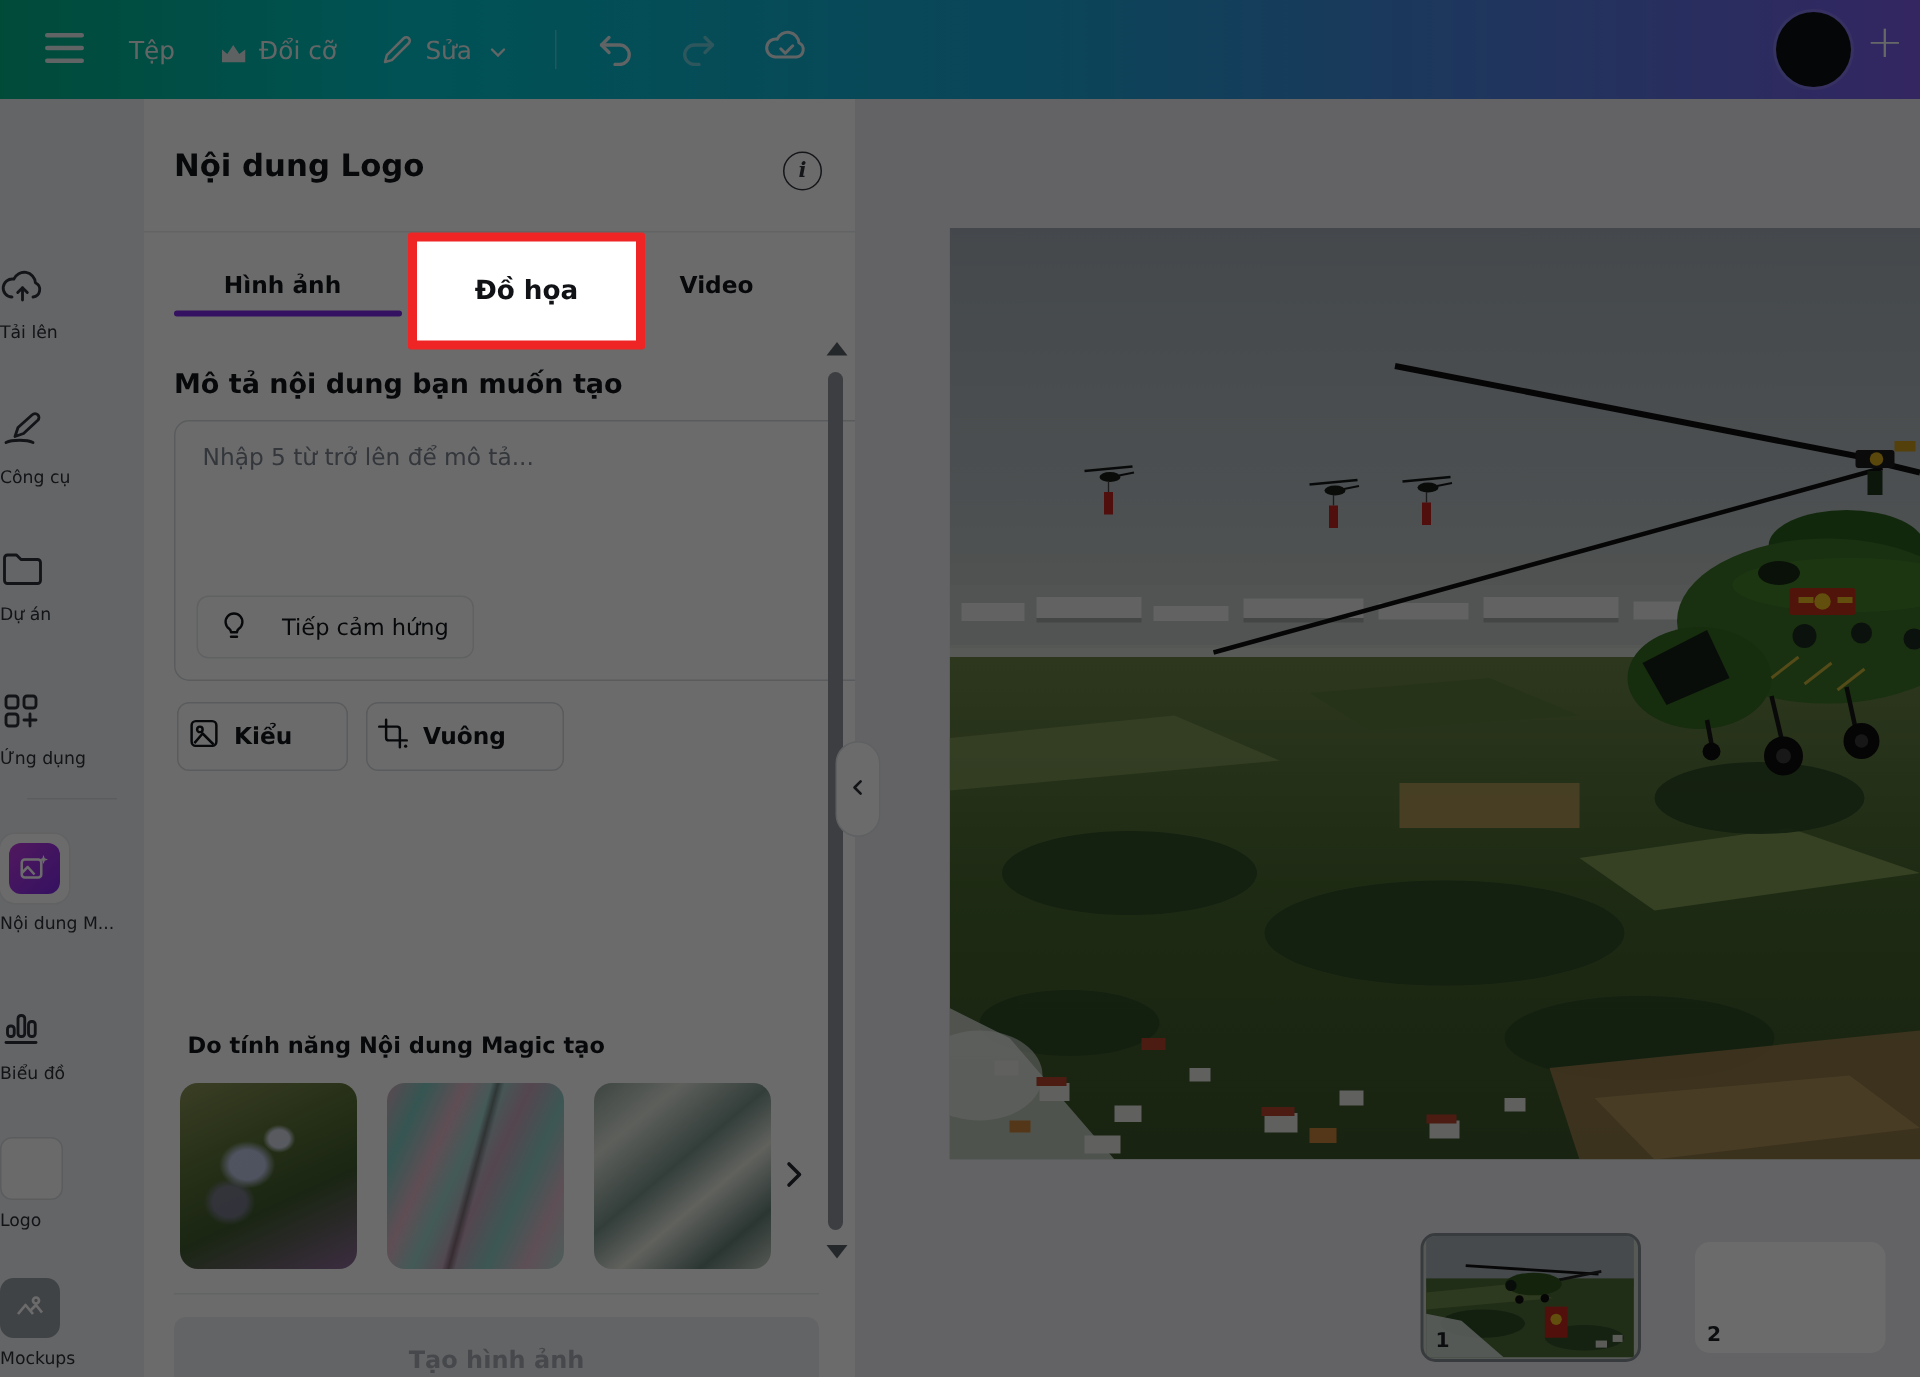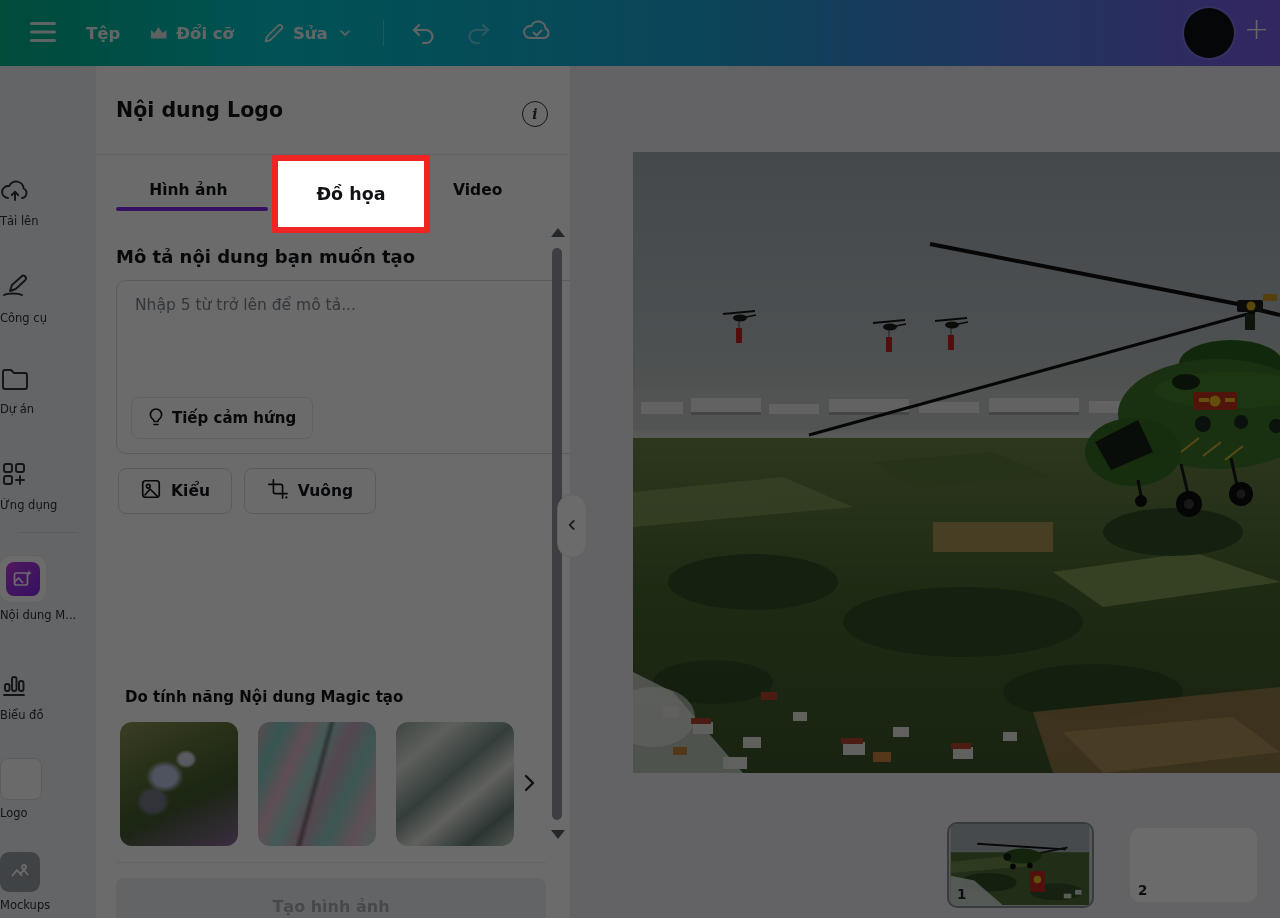--- a/index.html
+++ b/index.html
@@ -3,22 +3,22 @@
 <meta charset="utf-8">
 <style>
   html,body{margin:0;padding:0;background:#222;}
   body{font-family:"DejaVu Sans","Liberation Sans",sans-serif;}
   .app{position:relative;width:1280px;height:918px;overflow:hidden;background:#fff;}
 
   
   .topbar{position:absolute;left:0;top:0;width:1280px;height:66px;
     background:linear-gradient(90deg,#00b287 0%,#00c4cc 22%,#1ba4d4 55%,#7b5be8 100%);
     display:flex;align-items:center;padding-left:30px;box-sizing:border-box;}
-  .tb-btn{display:flex;align-items:center;gap:9px;background:none;border:none;cursor:pointer;
-    color:#eef3f4;font-family:inherit;font-size:16.5px;font-weight:700;margin-right:30px;padding:0;}
+  .tb-btn{display:flex;align-items:flex-end;gap:9px;background:none;border:none;cursor:pointer;
+    color:#eef3f4;font-family:inherit;font-size:16.5px;font-weight:400;margin-right:30px;padding:0;}
   .tb-btn svg{display:block;}
   .tb-sep{width:1px;height:26px;background:rgba(255,255,255,.3);margin-right:26px;}
   .tb-icon{background:none;border:none;cursor:pointer;padding:0;margin-right:30px;display:flex;}
   .tb-redo{opacity:.45;}
   .tb-title{position:absolute;right:132px;top:0;height:66px;display:flex;align-items:center;
     color:rgba(255,255,255,.85);font-size:17px;font-weight:600;}
   .avatar{position:absolute;left:1184px;top:8px;width:50px;height:50px;border-radius:50%;
     background:#0e0f12;box-shadow:0 0 0 2px rgba(255,255,255,.12);}
   .tb-plus{position:absolute;left:1238px;top:13px;background:none;border:none;cursor:pointer;
     color:#f2f5f6;font-size:30px;font-weight:300;line-height:1;font-family:inherit;}
@@ -40,24 +40,24 @@
     border:1.8px solid #30353c;background:none;cursor:pointer;display:flex;align-items:center;justify-content:center;
     font-size:14px;font-weight:600;color:#30353c;box-sizing:border-box;font-family:"DejaVu Serif","Liberation Serif",serif;font-style:italic;}
   .panel-hdr-div{position:absolute;left:0;top:88px;width:474px;height:1px;background:#e9ebee;}
   .tabs{position:absolute;left:20px;top:102px;width:434px;height:44px;display:flex;}
   .tab{flex:1;display:flex;align-items:center;justify-content:center;background:none;border:none;cursor:pointer;
     font-family:inherit;font-size:15.5px;font-weight:600;color:#10141a;padding:0;}
   .tab-underline{position:absolute;left:20px;top:141px;width:152px;height:4px;border-radius:2px;background:#7d2ae8;}
   .prompt-label{position:absolute;left:20px;top:180px;font-size:18px;font-weight:700;color:#10141a;}
   .prompt-box{position:absolute;left:20px;top:214px;width:499px;height:174px;border:1.5px solid #d6dade;border-radius:10px;box-sizing:border-box;cursor:text;}
   .prompt-ph{position:absolute;left:18px;top:15px;font-size:15.5px;color:#7a828d;}
-  .inspire-chip{position:absolute;left:14px;bottom:14px;height:42px;display:flex;align-items:center;gap:8px;
+  .inspire-chip{position:absolute;left:14px;bottom:14px;height:42px;display:flex;align-items:center;gap:24px;
     padding:0 16px;border:1px solid #e4e7ea;border-radius:8px;background:#fff;cursor:pointer;
-    font-family:inherit;font-size:15px;font-weight:700;color:#10141a;}
-  .opt-btn{position:absolute;height:46px;display:flex;align-items:center;justify-content:center;gap:9px;
+    font-family:inherit;font-size:15px;font-weight:400;color:#10141a;}
+  .opt-btn{position:absolute;height:46px;display:flex;align-items:center;justify-content:flex-start;gap:9px;
     border:1.5px solid #d6dade;border-radius:8px;background:#fff;cursor:pointer;
     font-family:inherit;font-size:15.5px;font-weight:600;color:#10141a;box-sizing:border-box;}
   .btn-style{left:22px;top:402px;width:114px;}
   .btn-aspect{left:148px;top:402px;width:132px;}
   .gallery-h{position:absolute;left:29px;top:622px;font-size:15px;font-weight:700;color:#10141a;}
   .gthumb{position:absolute;top:656px;width:118px;height:124px;border-radius:12px;cursor:pointer;border:none;padding:0;}
   .g1{left:24px;background:
       radial-gradient(26px 22px at 38% 44%,rgba(195,202,238,.95) 0 45%,rgba(195,202,238,0) 72%),
       radial-gradient(15px 13px at 56% 30%,rgba(222,226,248,.9) 0 45%,rgba(222,226,248,0) 72%),
       radial-gradient(22px 20px at 28% 64%,rgba(152,140,198,.6) 0 50%,rgba(152,140,198,0) 78%),

